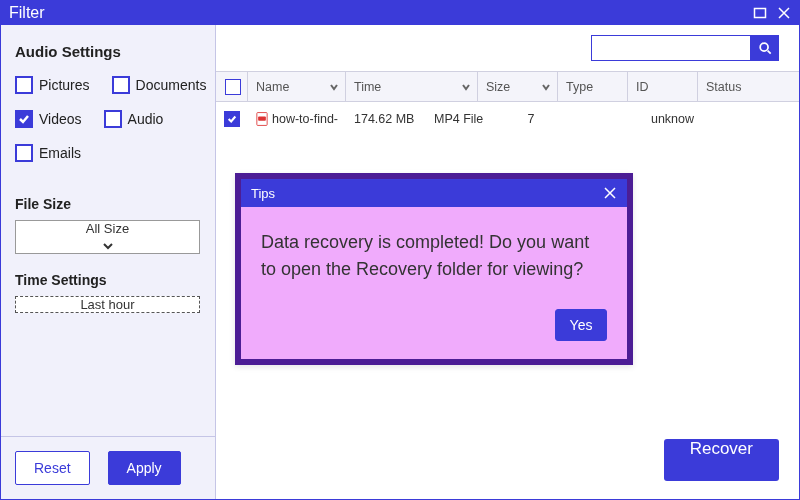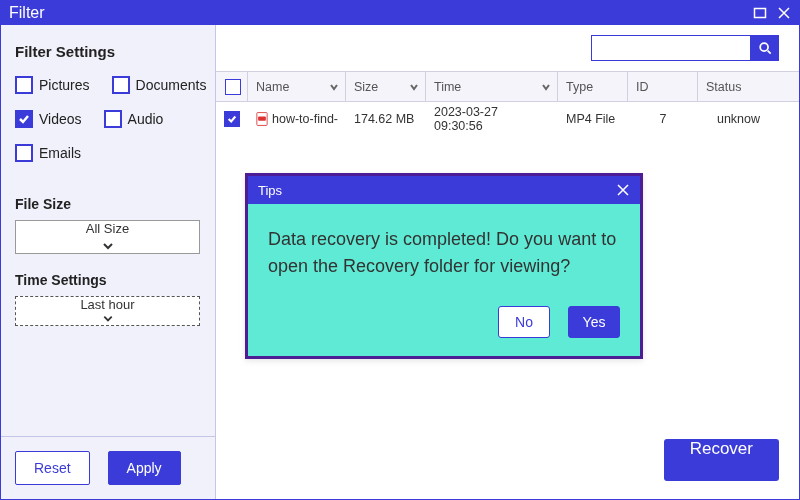--- a/index.html
+++ b/index.html
@@ -91,21 +91,21 @@
     display: flex; align-items: center;
     justify-content: space-between;
     padding: 0 10px;
     font-size: 13px;
     cursor: pointer;
     width: 185px;
     flex-direction: column;
   }
   .select.dashed {
     border: 1px dashed #555;
-    height: 30px;
+    height: 17px;
   }
   .chev {
     width: 14px; height: 14px; stroke: #333; fill: none; stroke-width: 2;
   }
   .sidebar-spacer { flex: 1; }
   .sidebar-footer {
     display: flex;
     gap: 18px;
     border-top: 1px solid #c5c5e6;
     padding-top: 14px;
@@ -219,24 +219,24 @@
     font-size: 17px;
     background: #3b3bd9;
     color: #fff;
     border: none;
     border-radius: 3px;
     cursor: pointer;
   }
   
   .modal {
     position: absolute;
-    left: 244px; top: 148px;
+    left: 234px; top: 148px;
     width: 398px;
-    background: #5eead4;
-    border: 3px solid #4c1d95;
+    background: #f0abfc;
+    border: 6px solid #4c1d95;
     box-shadow: 0 2px 6px rgba(0,0,0,0.1);
   }
   .modal-titlebar {
     height: 28px;
     background: #3b3bd9;
     color: #fff;
     display: flex; align-items: center;
     padding: 0 10px;
     font-size: 13px;
   }
@@ -276,21 +276,21 @@
         <rect x="1.5" y="2.5" width="11" height="9"></rect>
       </svg>
     <svg class="titlebar-icon" viewBox="0 0 14 14">
         <path d="M2 2 L12 12 M12 2 L2 12"></path>
       </svg>
   </div>
 
   <div class="body">
 
     <div class="sidebar">
-      <h2>Filter Settings</h2>
+      <h2>Audio Settings</h2>
 
       <div class="checkrow">
         <div class="check">
           <span class="checkbox"></span>
           <span>Pictures</span>
         </div>
         <div class="check">
           <span class="checkbox"></span>
           <span>Documents</span>
         </div>
@@ -357,28 +357,28 @@
         <div class="thead">
           <div class="th col-cb">
             <span class="rowcheck"></span>
           </div>
           <div class="th col-name">
             <span>Name</span>
             <svg viewBox="0 0 10 10">
                 <path d="M2 3 L5 7 L8 3"></path>
               </svg>
           </div>
-          <div class="th col-size">
-            <span>Size</span>
+          <div class="th col-time">
+            <span>Time</span>
             <svg viewBox="0 0 10 10">
                 <path d="M2 3 L5 7 L8 3"></path>
               </svg>
           </div>
-          <div class="th col-time">
-            <span>Time</span>
+          <div class="th col-size">
+            <span>Size</span>
             <svg viewBox="0 0 10 10">
                 <path d="M2 3 L5 7 L8 3"></path>
               </svg>
           </div>
           <div class="th col-type">
             <span>Type</span>
           </div>
           <div class="th col-id">
             <span>ID</span>
           </div>
@@ -396,21 +396,20 @@
             </span>
           </div>
           <div class="td col-name">
             <svg class="file-icon" viewBox="0 0 14 16">
               <rect x="1" y="0.5" width="12" height="15" rx="1" fill="#fff" stroke="#d33" stroke-width="1"></rect>
               <rect x="2.5" y="5" width="9" height="5" rx="1" fill="#d33"></rect>
             </svg>
             <span>how-to-find-</span>
           </div>
           <div class="td col-size">174.62 MB</div>
-          <div class="td col-time">2023-03-27 09:30:56</div>
           <div class="td col-type">MP4 File</div>
           <div class="td col-id">7</div>
           <div class="td col-status">unknow</div>
         </div>
       </div>
 
       <div class="recover-footer">
         <div class="btn-recover">Recover</div>
       </div>
     </div>
@@ -418,19 +417,18 @@
     <div class="modal">
       <div class="modal-titlebar">
         <span>Tips</span>
         <span class="titlebar-spacer"></span>
         <svg class="titlebar-icon" style="margin-left:0" viewBox="0 0 14 14">
             <path d="M2 2 L12 12 M12 2 L2 12"></path>
           </svg>
       </div>
       <div class="modal-body">Data recovery is completed! Do you want to open the Recovery folder for viewing?</div>
       <div class="modal-footer">
-        <div class="btn-modal outline">No</div>
         <div class="btn-modal fill">Yes</div>
       </div>
     </div>
 
   </div>
 </div>
 
 </body></html>

